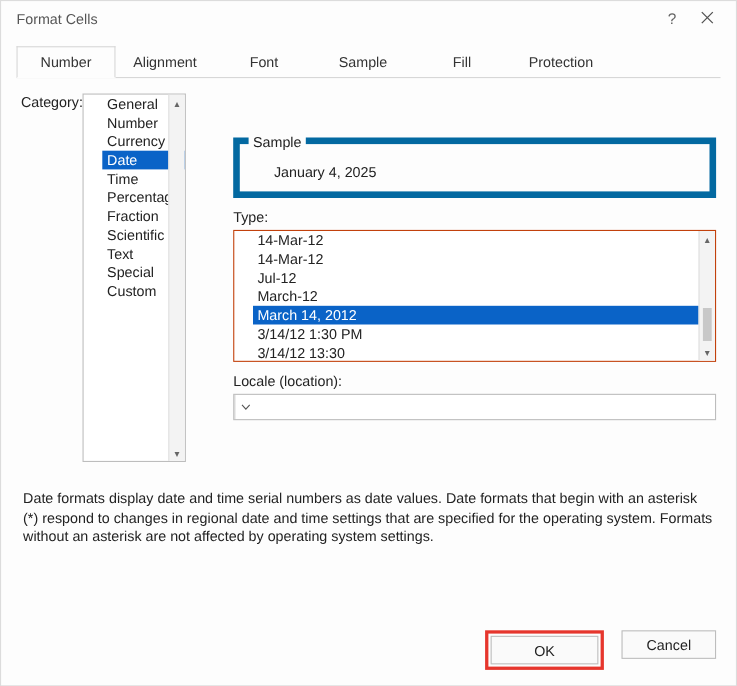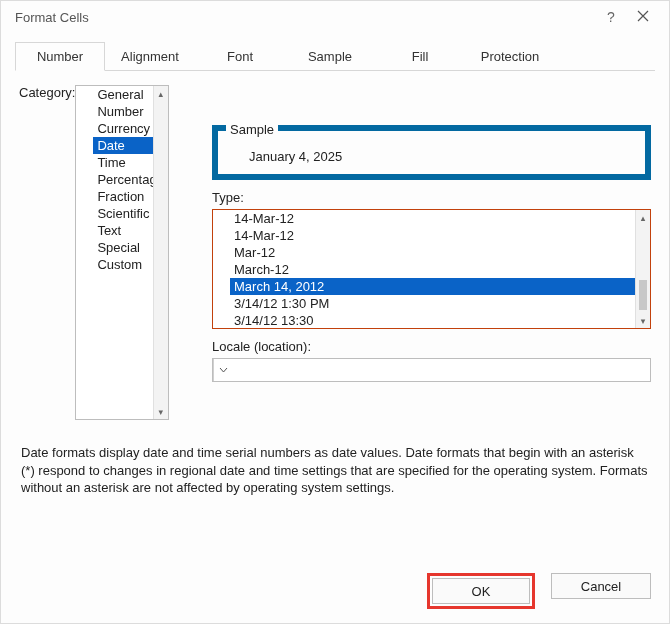--- a/index.html
+++ b/index.html
@@ -163,21 +163,21 @@
   }
 
   .button-row {
     position: absolute;
     bottom: 14px;
     right: 18px;
     display: flex;
     gap: 16px;
   }
   .btn {
-    width: 100px;
+    width: 86px;
     height: 26px;
     border: 1px solid #bdbdbd;
     background: #fafafa;
     font-size: 13px;
     display: flex;
     align-items: center;
     justify-content: center;
   }
   .highlight-ring {
     border: 3px solid #e6362d;
@@ -239,21 +239,21 @@
     <div class="fieldset">
       <div class="legend">Sample</div>
       <div class="sample-value">January 4, 2025</div>
     </div>
 
     <div class="label">Type:</div>
     <div class="type-list">
       <div class="listbox-inner" id="type-items">
           <div class="list-item">14-Mar-12</div>
           <div class="list-item">14-Mar-12</div>
-          <div class="list-item">Mar-12</div>
+          <div class="list-item">Jul-12</div>
           <div class="list-item">March-12</div>
           <div class="list-item selected">March 14, 2012</div>
           <div class="list-item">3/14/12 1:30 PM</div>
           <div class="list-item">3/14/12 13:30</div>
         </div>
       <div class="scrollbar-v">
         <div class="sb-btn">▴</div>
         <div class="sb-track">
           <div class="sb-thumb" style="top:55px;height:30px;"></div>
         </div>

